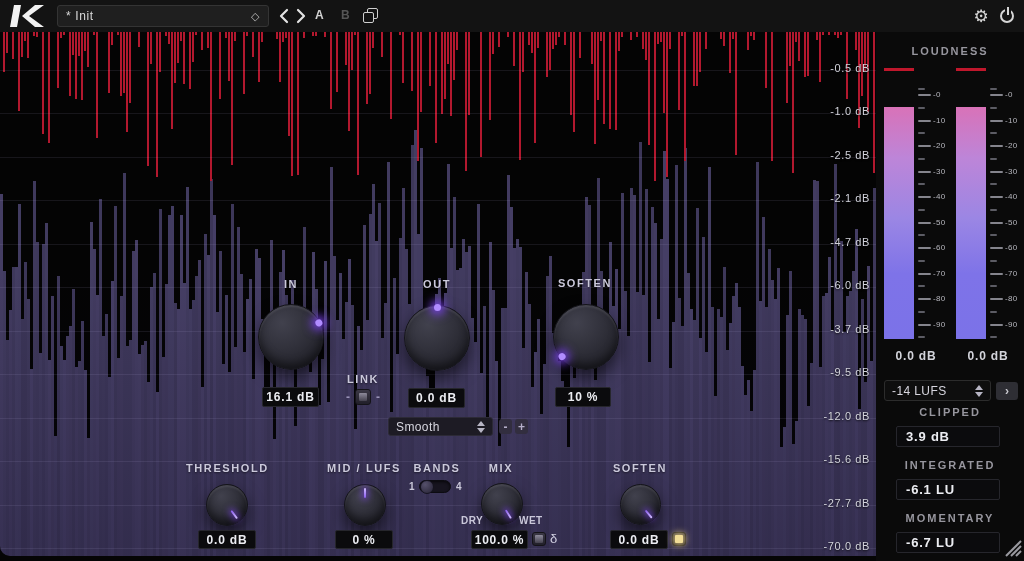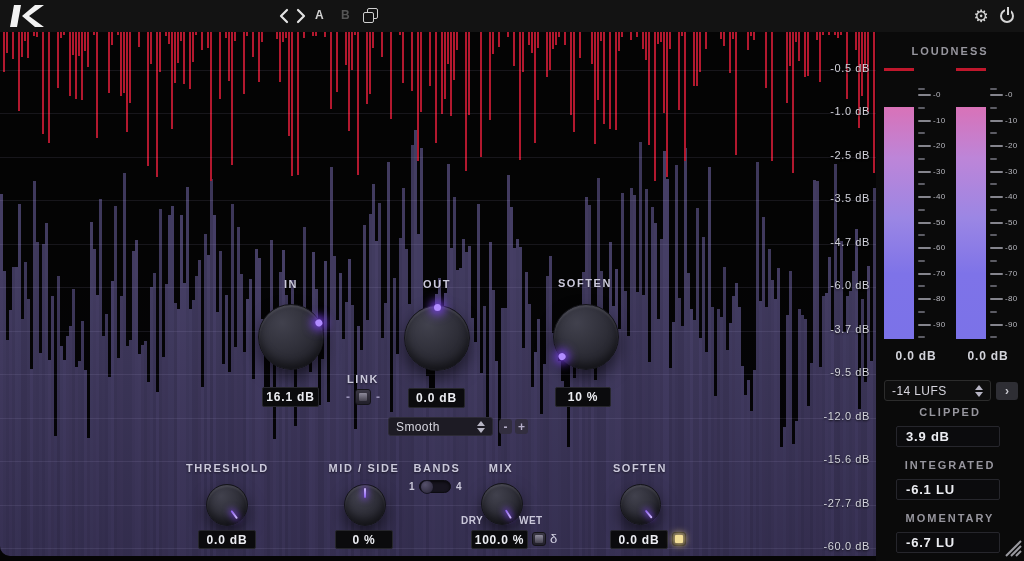--- a/index.html
+++ b/index.html
@@ -117,20 +117,25 @@
 </head>
 <body>
 
 <div id="root">
 
   <div id="topbar" class="abs">
     <svg id="logo" class="abs" viewBox="0 0 38 24">
       <polygon points="6,1 13,1 9,23 2,23" fill="#f2f2f2"></polygon>
       <polygon points="27,1 36,1 21,12 36,23 27,23 14,12" fill="#f2f2f2"></polygon>
     </svg>
+    <div id="preset-box" class="abs">
+      <span>* Init</span>
+      <span class="spacer"></span>
+      <span class="diamond">◇</span>
+    </div>
     <svg class="chev abs" style="left:277px" viewBox="0 0 14 18">
       <polyline points="10,3 4,9 10,15" fill="none" stroke="#e2e2e2" stroke-width="2.2" stroke-linecap="round" stroke-linejoin="round"></polyline>
     </svg>
     <svg class="chev abs" style="left:294px" viewBox="0 0 14 18">
       <polyline points="4,3 10,9 4,15" fill="none" stroke="#e2e2e2" stroke-width="2.2" stroke-linecap="round" stroke-linejoin="round"></polyline>
     </svg>
     <span id="ab-a" class="ab abs">A</span>
     <span id="ab-b" class="ab abs">B</span>
     <span id="copy-icon" class="abs">
       <span class="back"></span>
@@ -612,37 +617,37 @@
       <i style="left:873px;top:156px;width:3px;height:368px;background:#463f66;opacity:0.87"></i>
       <i style="left:873px;top:0;width:2px;height:141px;background:#b2182e"></i>
       <span class="shade"></span>
       <span class="gridline" style="top:38px"></span>
       <span class="db-label" style="top:30px">-0.5 dB</span>
       <span class="gridline" style="top:81px"></span>
       <span class="db-label" style="top:73px">-1.0 dB</span>
       <span class="gridline" style="top:125px"></span>
       <span class="db-label" style="top:117px">-2.5 dB</span>
       <span class="gridline" style="top:168px"></span>
-      <span class="db-label" style="top:160px">-3.5 dB</span>
+      <span class="db-label" style="top:160px">-2.1 dB</span>
       <span class="gridline" style="top:212px"></span>
       <span class="db-label" style="top:204px">-4.7 dB</span>
       <span class="gridline" style="top:255px"></span>
       <span class="db-label" style="top:247px">-6.0 dB</span>
       <span class="gridline" style="top:299px"></span>
       <span class="db-label" style="top:291px">-3.7 dB</span>
       <span class="gridline" style="top:342px"></span>
       <span class="db-label" style="top:334px">-9.5 dB</span>
       <span class="gridline" style="top:386px"></span>
       <span class="db-label" style="top:378px">-12.0 dB</span>
       <span class="gridline" style="top:429px"></span>
       <span class="db-label" style="top:421px">-15.6 dB</span>
       <span class="gridline" style="top:473px"></span>
       <span class="db-label" style="top:465px">-27.7 dB</span>
       <span class="gridline" style="top:516px"></span>
-      <span class="db-label" style="top:508px">-60.0 dB</span>
+      <span class="db-label" style="top:508px">-70.0 dB</span>
     </div>
 
   <div class="lbl abs" style="left:259px;top:278px;width:64px">IN</div>
   <div class="knob knob-big abs" style="left:258px;top:304px">
     <span class="glowdot" style="transform:rotate(62deg) translateY(-31px)"></span>
   </div>
   <div class="vbox abs" style="left:262px;top:387px;width:57px;height:20px">16.1 dB</div>
 
   <div class="lbl abs" style="left:338px;top:373px;width:50px">LINK</div>
   <span class="dash abs" style="left:346px;top:390px">-</span>
@@ -670,21 +675,21 @@
   </div>
   <div class="mini-btn abs" style="left:499px;top:419px;width:13px;height:15px">-</div>
   <div class="mini-btn abs" style="left:515px;top:419px;width:13px;height:15px">+</div>
 
   <div class="lbl abs" style="left:186px;top:462px;width:82px">THRESHOLD</div>
   <div class="knob knob-sm abs" style="left:206px;top:484px">
     <span class="indline" style="transform:rotate(143deg) translateY(-12px)"></span>
   </div>
   <div class="vbox abs" style="left:198px;top:530px;width:58px;height:19px">0.0 dB</div>
 
-  <div class="lbl abs" style="left:322px;top:462px;width:84px">MID / SIDE</div>
+  <div class="lbl abs" style="left:322px;top:462px;width:84px">MID / LUFS</div>
   <div class="knob knob-sm abs" style="left:344px;top:484px">
     <span class="indline" style="transform:rotate(0deg) translateY(-12px)"></span>
   </div>
   <div class="vbox abs" style="left:335px;top:530px;width:58px;height:19px">0 %</div>
 
   <div class="lbl abs" style="left:407px;top:462px;width:60px">BANDS</div>
   <span class="tiny-lbl abs" style="left:409px;top:481px">1</span>
   <div class="toggle-pill abs" style="left:419px;top:480px">
       <span class="tknob"></span>
     </div>

